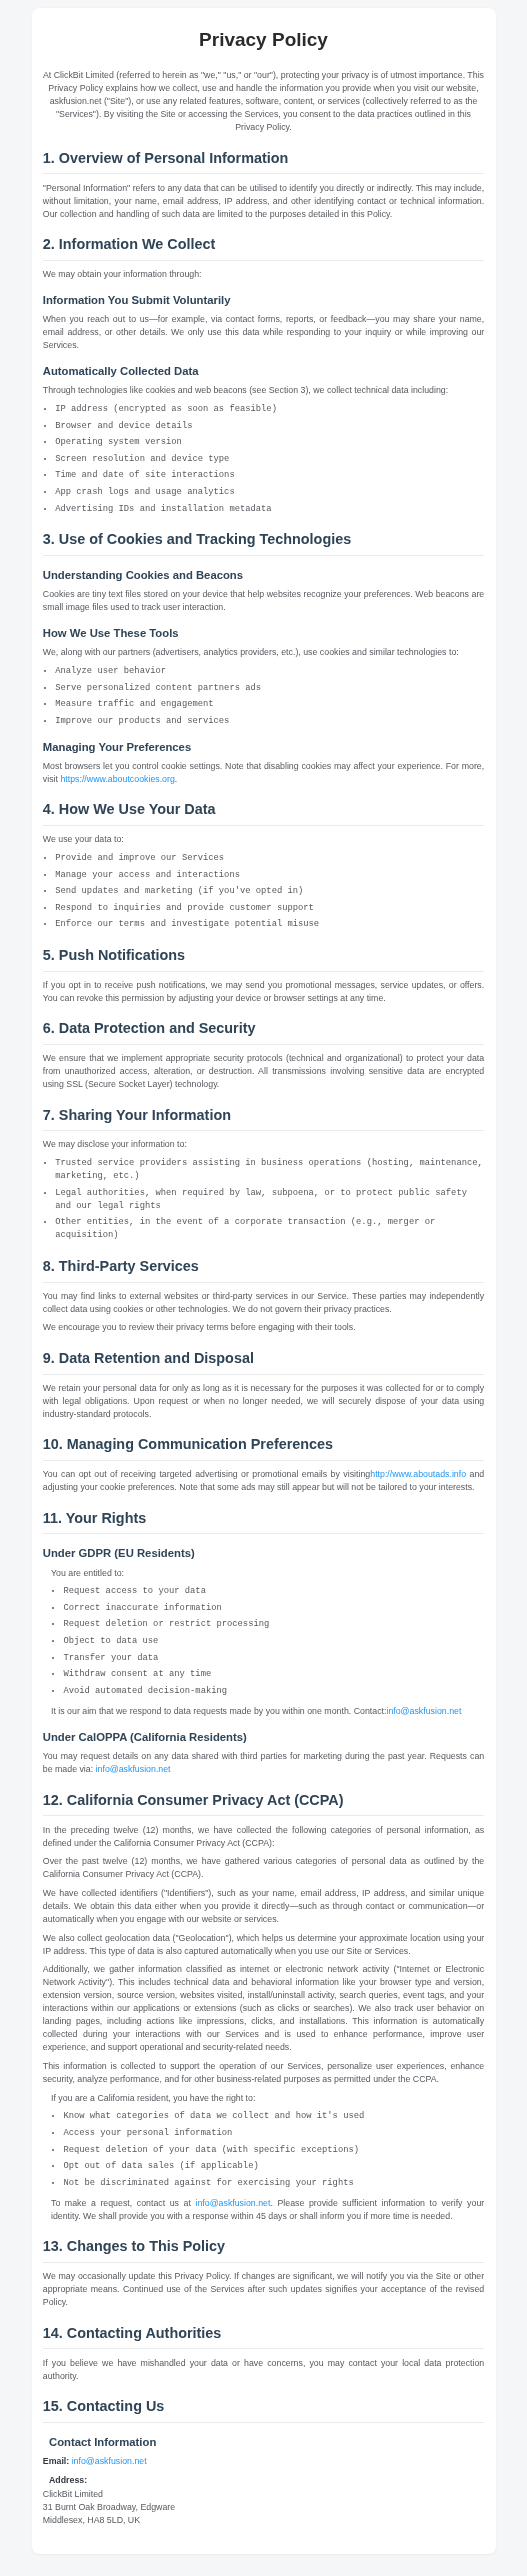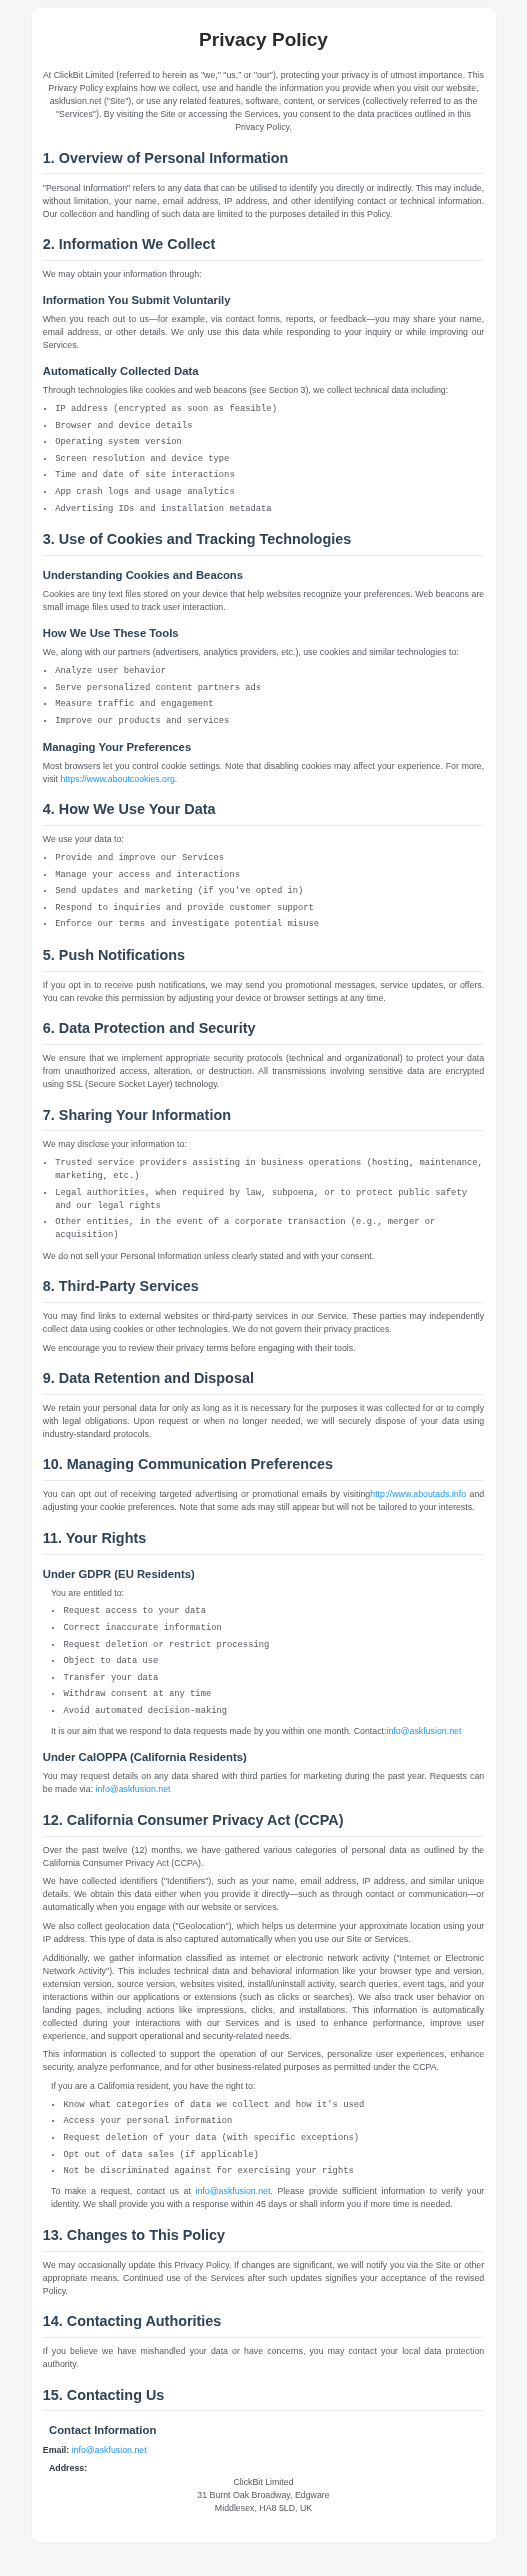--- a/index.html
+++ b/index.html
@@ -70,21 +70,21 @@
     line-height:13px;
     margin:0 0 3.6px;
     font-family:Liberation Mono, monospace;
   }
   strong{color:var(--strong);}
   a.link{color:var(--link);text-decoration:none;}
   .indent-block{padding-left:8.2px;margin-top:2px;}
   .ind-sm{padding-left:6.2px;}
   .mb0{margin-bottom:1px;}
   .mt0{margin-top:1px;}
-  p.addr{text-align:center;}
+  p.addr{text-align:left;}
 </style>
 </head>
 <body>
 
 <div class="card">
   <h1>Privacy Policy</h1>
   <p class="intro">At ClickBit Limited (referred to herein as "we," "us," or "our"), protecting your privacy is of utmost importance. This Privacy Policy explains how we collect, use and handle the information you provide when you visit our website, askfusion.net ("Site"), or use any related features, software, content, or services (collectively referred to as the "Services"). By visiting the Site or accessing the Services, you consent to the data practices outlined in this Privacy Policy.</p>
   <div id="sections">
       <section>
         <h2>1. Overview of Personal Information</h2>
@@ -149,21 +149,20 @@
       </section>
       <section>
         <h2>7. Sharing Your Information</h2>
         <hr class="rule">
         <p>We may disclose your information to:</p>
         <ul>
           <li>Trusted service providers assisting in business operations (hosting, maintenance, marketing, etc.)</li>
           <li>Legal authorities, when required by law, subpoena, or to protect public safety and our legal rights</li>
           <li>Other entities, in the event of a corporate transaction (e.g., merger or acquisition)</li>
         </ul>
-        <p>We do not sell your Personal Information unless clearly stated and with your consent.</p>
       </section>
       <section>
         <h2>8. Third-Party Services</h2>
         <hr class="rule">
         <p>You may find links to external websites or third-party services in our Service. These parties may independently collect data using cookies or other technologies. We do not govern their privacy practices.</p>
         <p>We encourage you to review their privacy terms before engaging with their tools.</p>
       </section>
       <section>
         <h2>9. Data Retention and Disposal</h2>
         <hr class="rule">
@@ -190,20 +189,21 @@
             <li>Avoid automated decision-making</li>
           </ul>
           <p>It is our aim that we respond to data requests made by you within one month. Contact:<a href="#" class="link">info@askfusion.net</a></p>
         </div>
         <h3>Under CalOPPA (California Residents)</h3>
         <p>You may request details on any data shared with third parties for marketing during the past year. Requests can be made via: <a href="#" class="link">info@askfusion.net</a></p>
       </section>
       <section>
         <h2>12. California Consumer Privacy Act (CCPA)</h2>
         <hr class="rule">
+        <p>In the preceding twelve (12) months, we have collected the following categories of personal information, as defined under the California Consumer Privacy Act (CCPA):</p>
         <p>Over the past twelve (12) months, we have gathered various categories of personal data as outlined by the California Consumer Privacy Act (CCPA).</p>
         <p>We have collected identifiers ("Identifiers"), such as your name, email address, IP address, and similar unique details. We obtain this data either when you provide it directly—such as through contact or communication—or automatically when you engage with our website or services.</p>
         <p>We also collect geolocation data ("Geolocation"), which helps us determine your approximate location using your IP address. This type of data is also captured automatically when you use our Site or Services.</p>
         <p>Additionally, we gather information classified as internet or electronic network activity ("Internet or Electronic Network Activity"). This includes technical data and behavioral information like your browser type and version, extension version, source version, websites visited, install/uninstall activity, search queries, event tags, and your interactions within our applications or extensions (such as clicks or searches). We also track user behavior on landing pages, including actions like impressions, clicks, and installations. This information is automatically collected during your interactions with our Services and is used to enhance performance, improve user experience, and support operational and security-related needs.</p>
         <p>This information is collected to support the operation of our Services, personalize user experiences, enhance security, analyze performance, and for other business-related purposes as permitted under the CCPA.</p>
         <div class="indent-block">
           <p>If you are a California resident, you have the right to:</p>
           <ul>
             <li>Know what categories of data we collect and how it's used</li>
             <li>Access your personal information</li>

